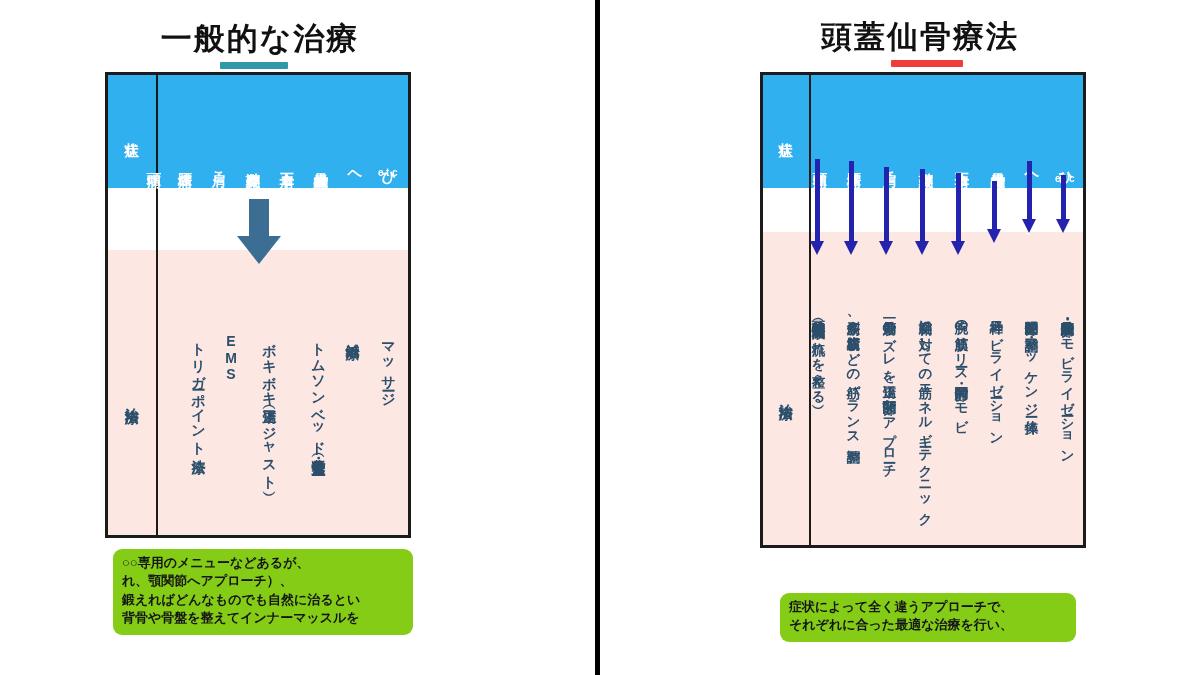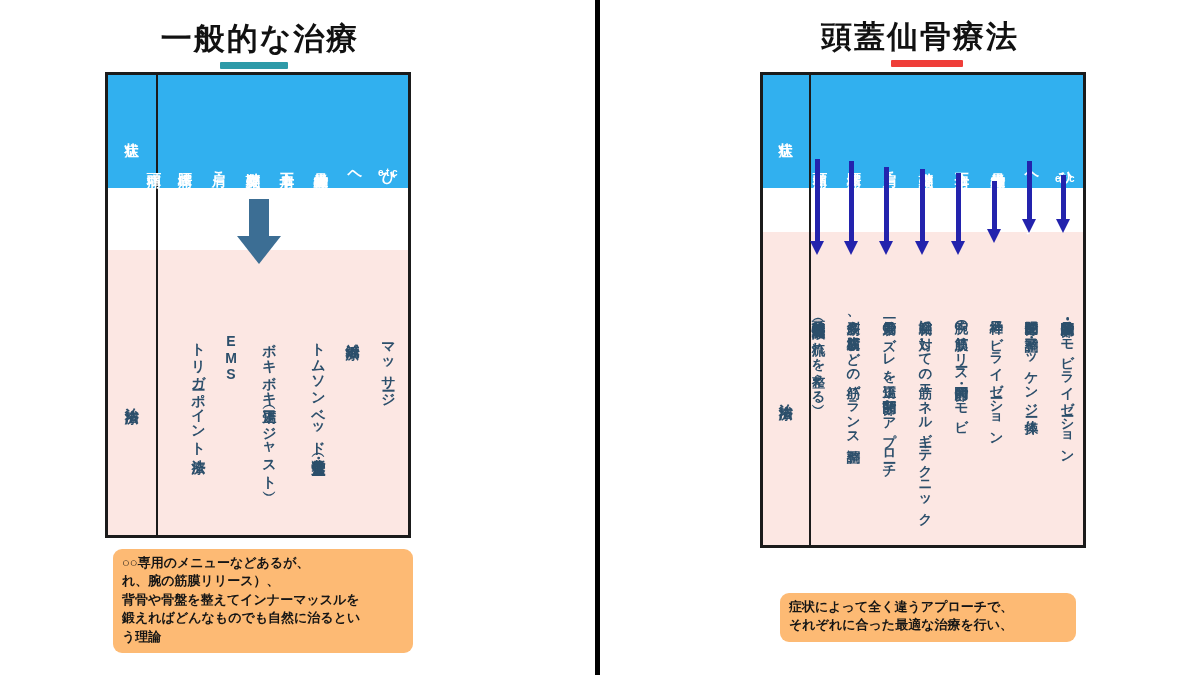--- a/index.html
+++ b/index.html
@@ -154,21 +154,21 @@
     position:absolute;left:0;bottom:0;
     width:0;height:0;
     border-left:7.5px solid transparent;
     border-right:7.5px solid transparent;
     border-top:14px solid #2323ad;
   }
 
   
   .note{
     position:absolute;
-    background:#fdba74;
+    background:#84cc16;
     border-radius:9px;
     padding:5px 9px 7px 9px;
     box-sizing:border-box;
     color:#151515;
     font-weight:bold;
     font-size:13px;
     line-height:1.42;
   }
   .note-left{left:113px;top:549px;width:300px;}
   .note-right{left:780px;top:593px;width:296px;}
@@ -211,24 +211,23 @@
       <div class="vcol tre-col" style="right:12px;">マッサージ</div>
       <div class="vcol tre-col" style="right:48px;">鍼治療</div>
       <div class="vcol tre-col" style="right:82px;">トムソンベッド（背骨・骨盤矯正）</div>
       <div class="vcol tre-col" style="right:131px;">ボキボキ矯正（アジャスト）</div>
       <div class="vcol tre-col" style="right:170px;">EMS</div>
       <div class="vcol tre-col" style="right:202px;">トリガーポイント療法</div>
     </div>
 
     <div class="note note-left">
       <p>○○専用のメニューなどあるが、</p>
-      <p>れ、腕の筋膜リリース）、</p>
+      <p>れ、顎関節へアプローチ）、</p>
+      <p>鍛えればどんなものでも自然に治るとい</p>
       <p>背骨や骨盤を整えてインナーマッスルを</p>
-      <p>鍛えればどんなものでも自然に治るとい</p>
-      <p>う理論</p>
     </div>
   </div>
 
   <div class="divider"></div>
 
   <div class="panel panel-right">
     <div class="title title-right" style="left:60px;width:520px;">頭蓋仙骨療法</div>
   </div>
 
   <div class="title-rule rule-right"></div>

